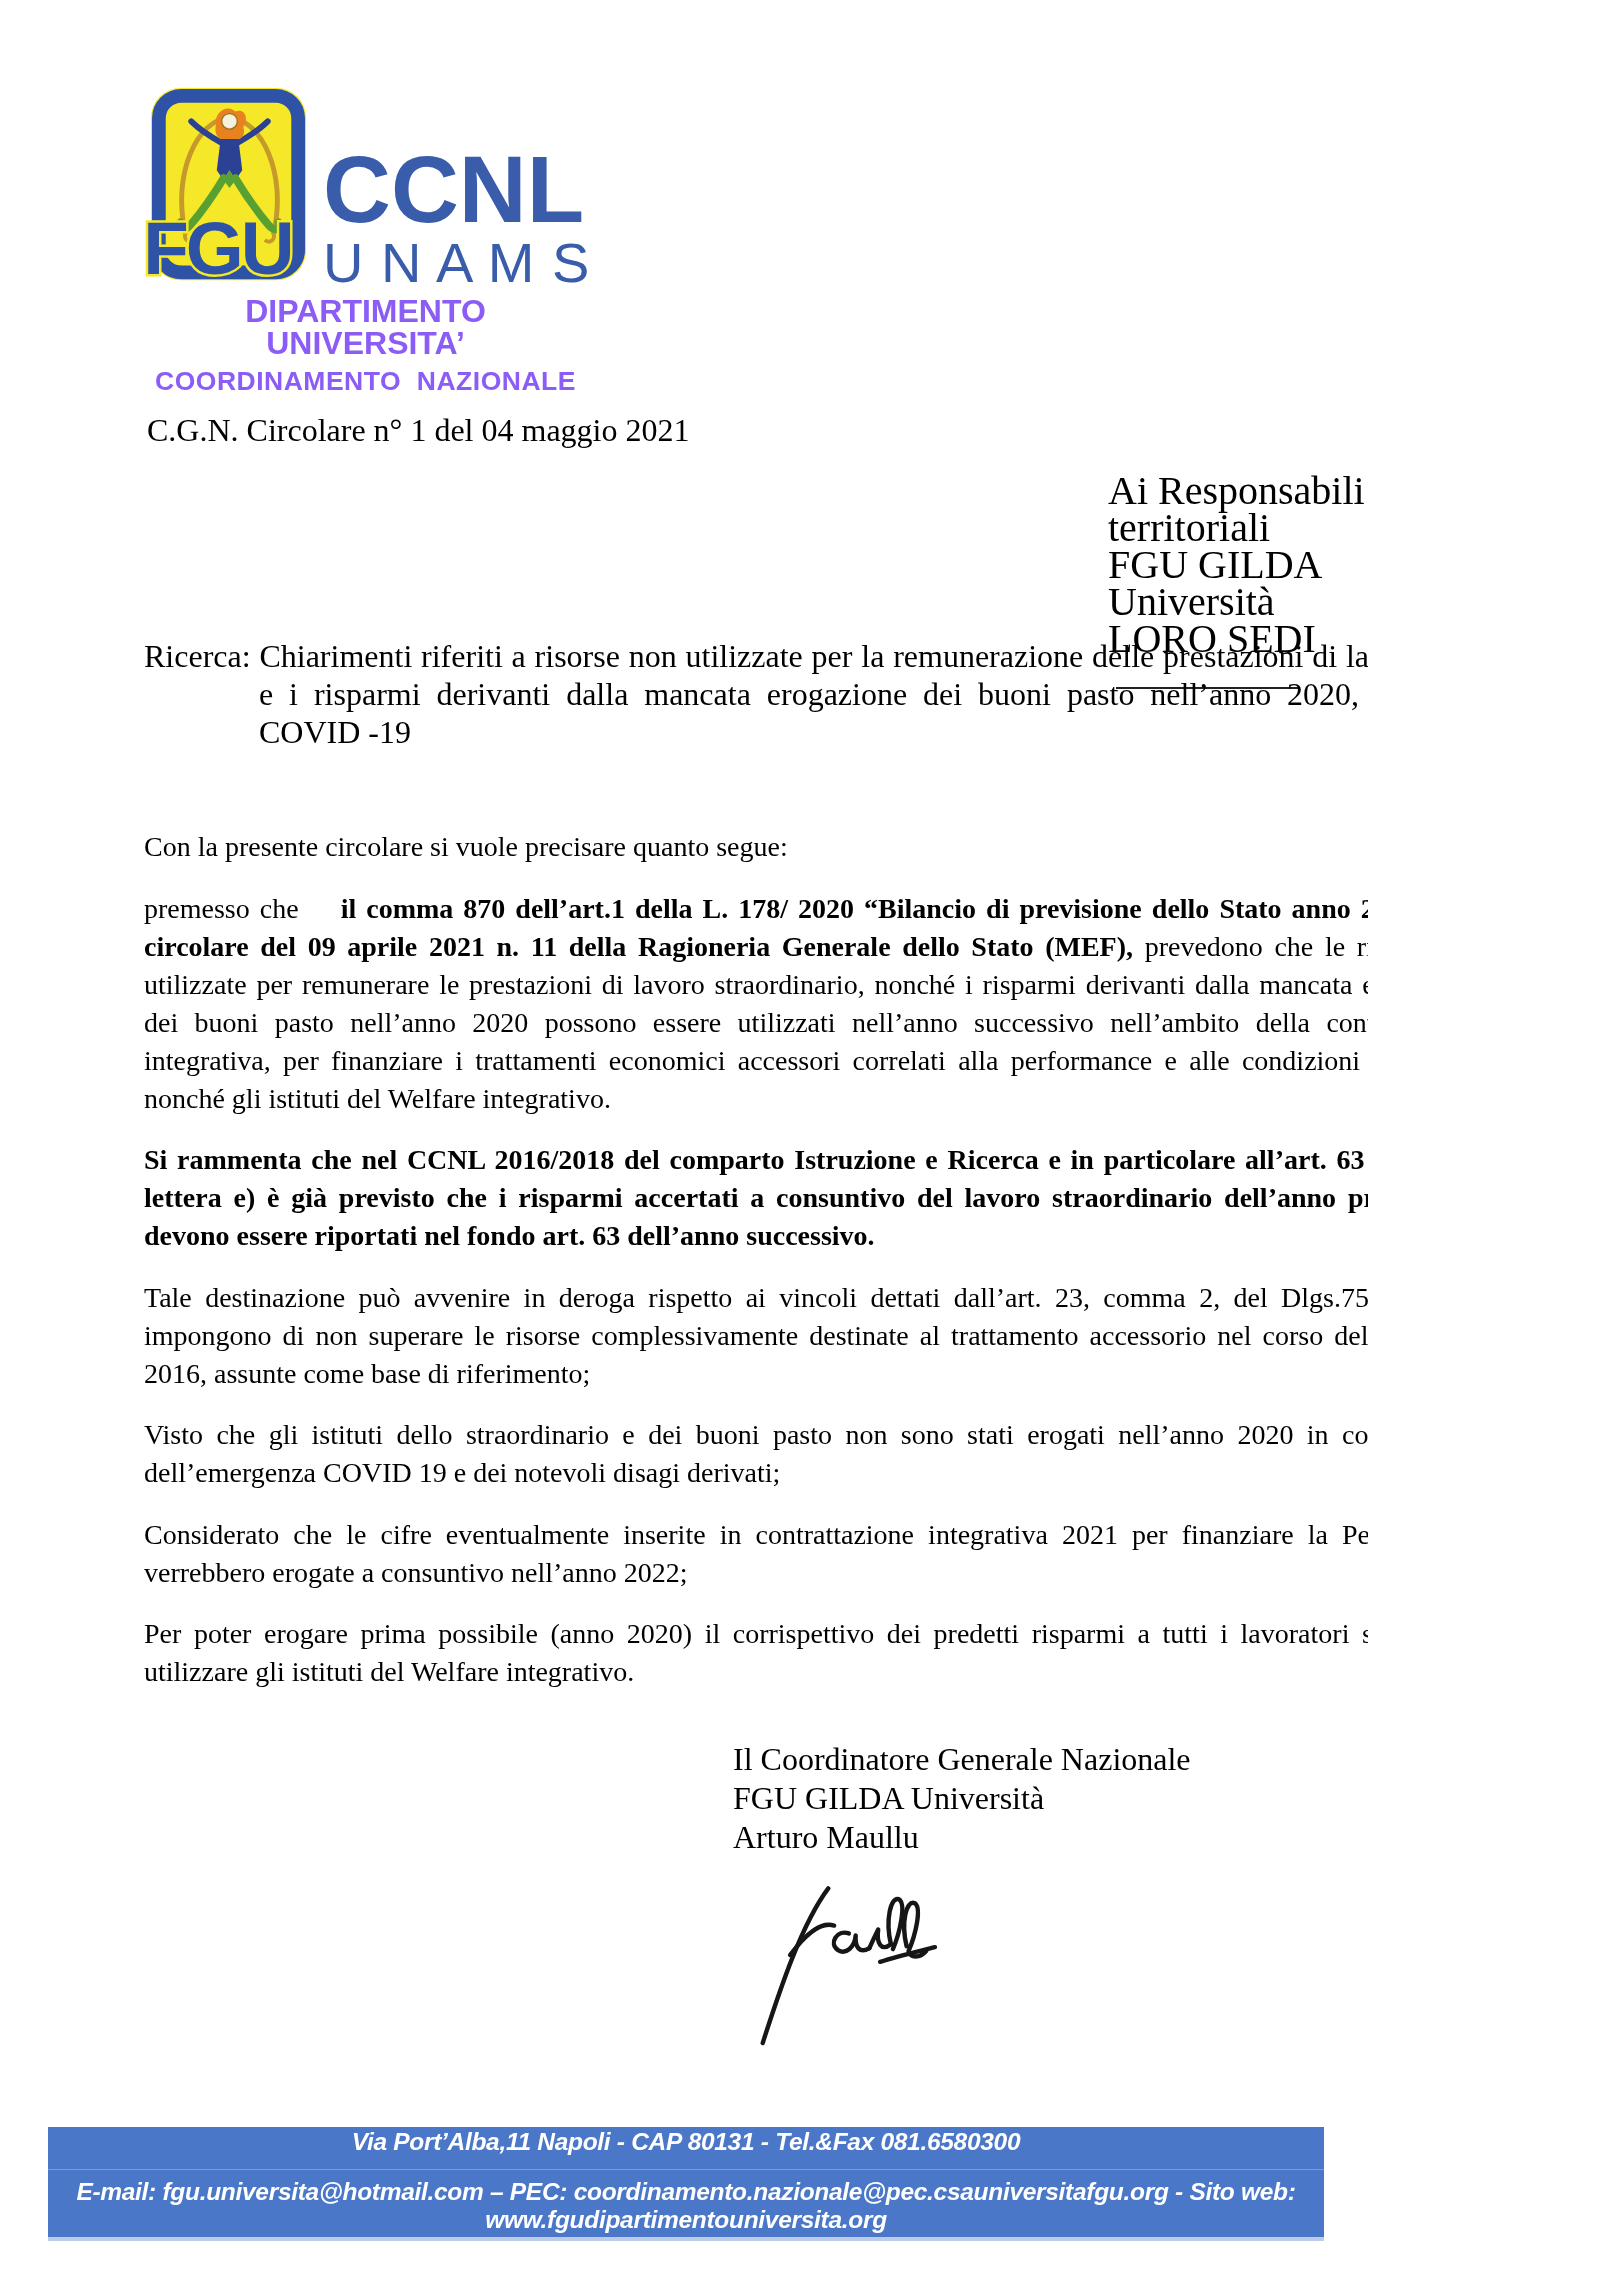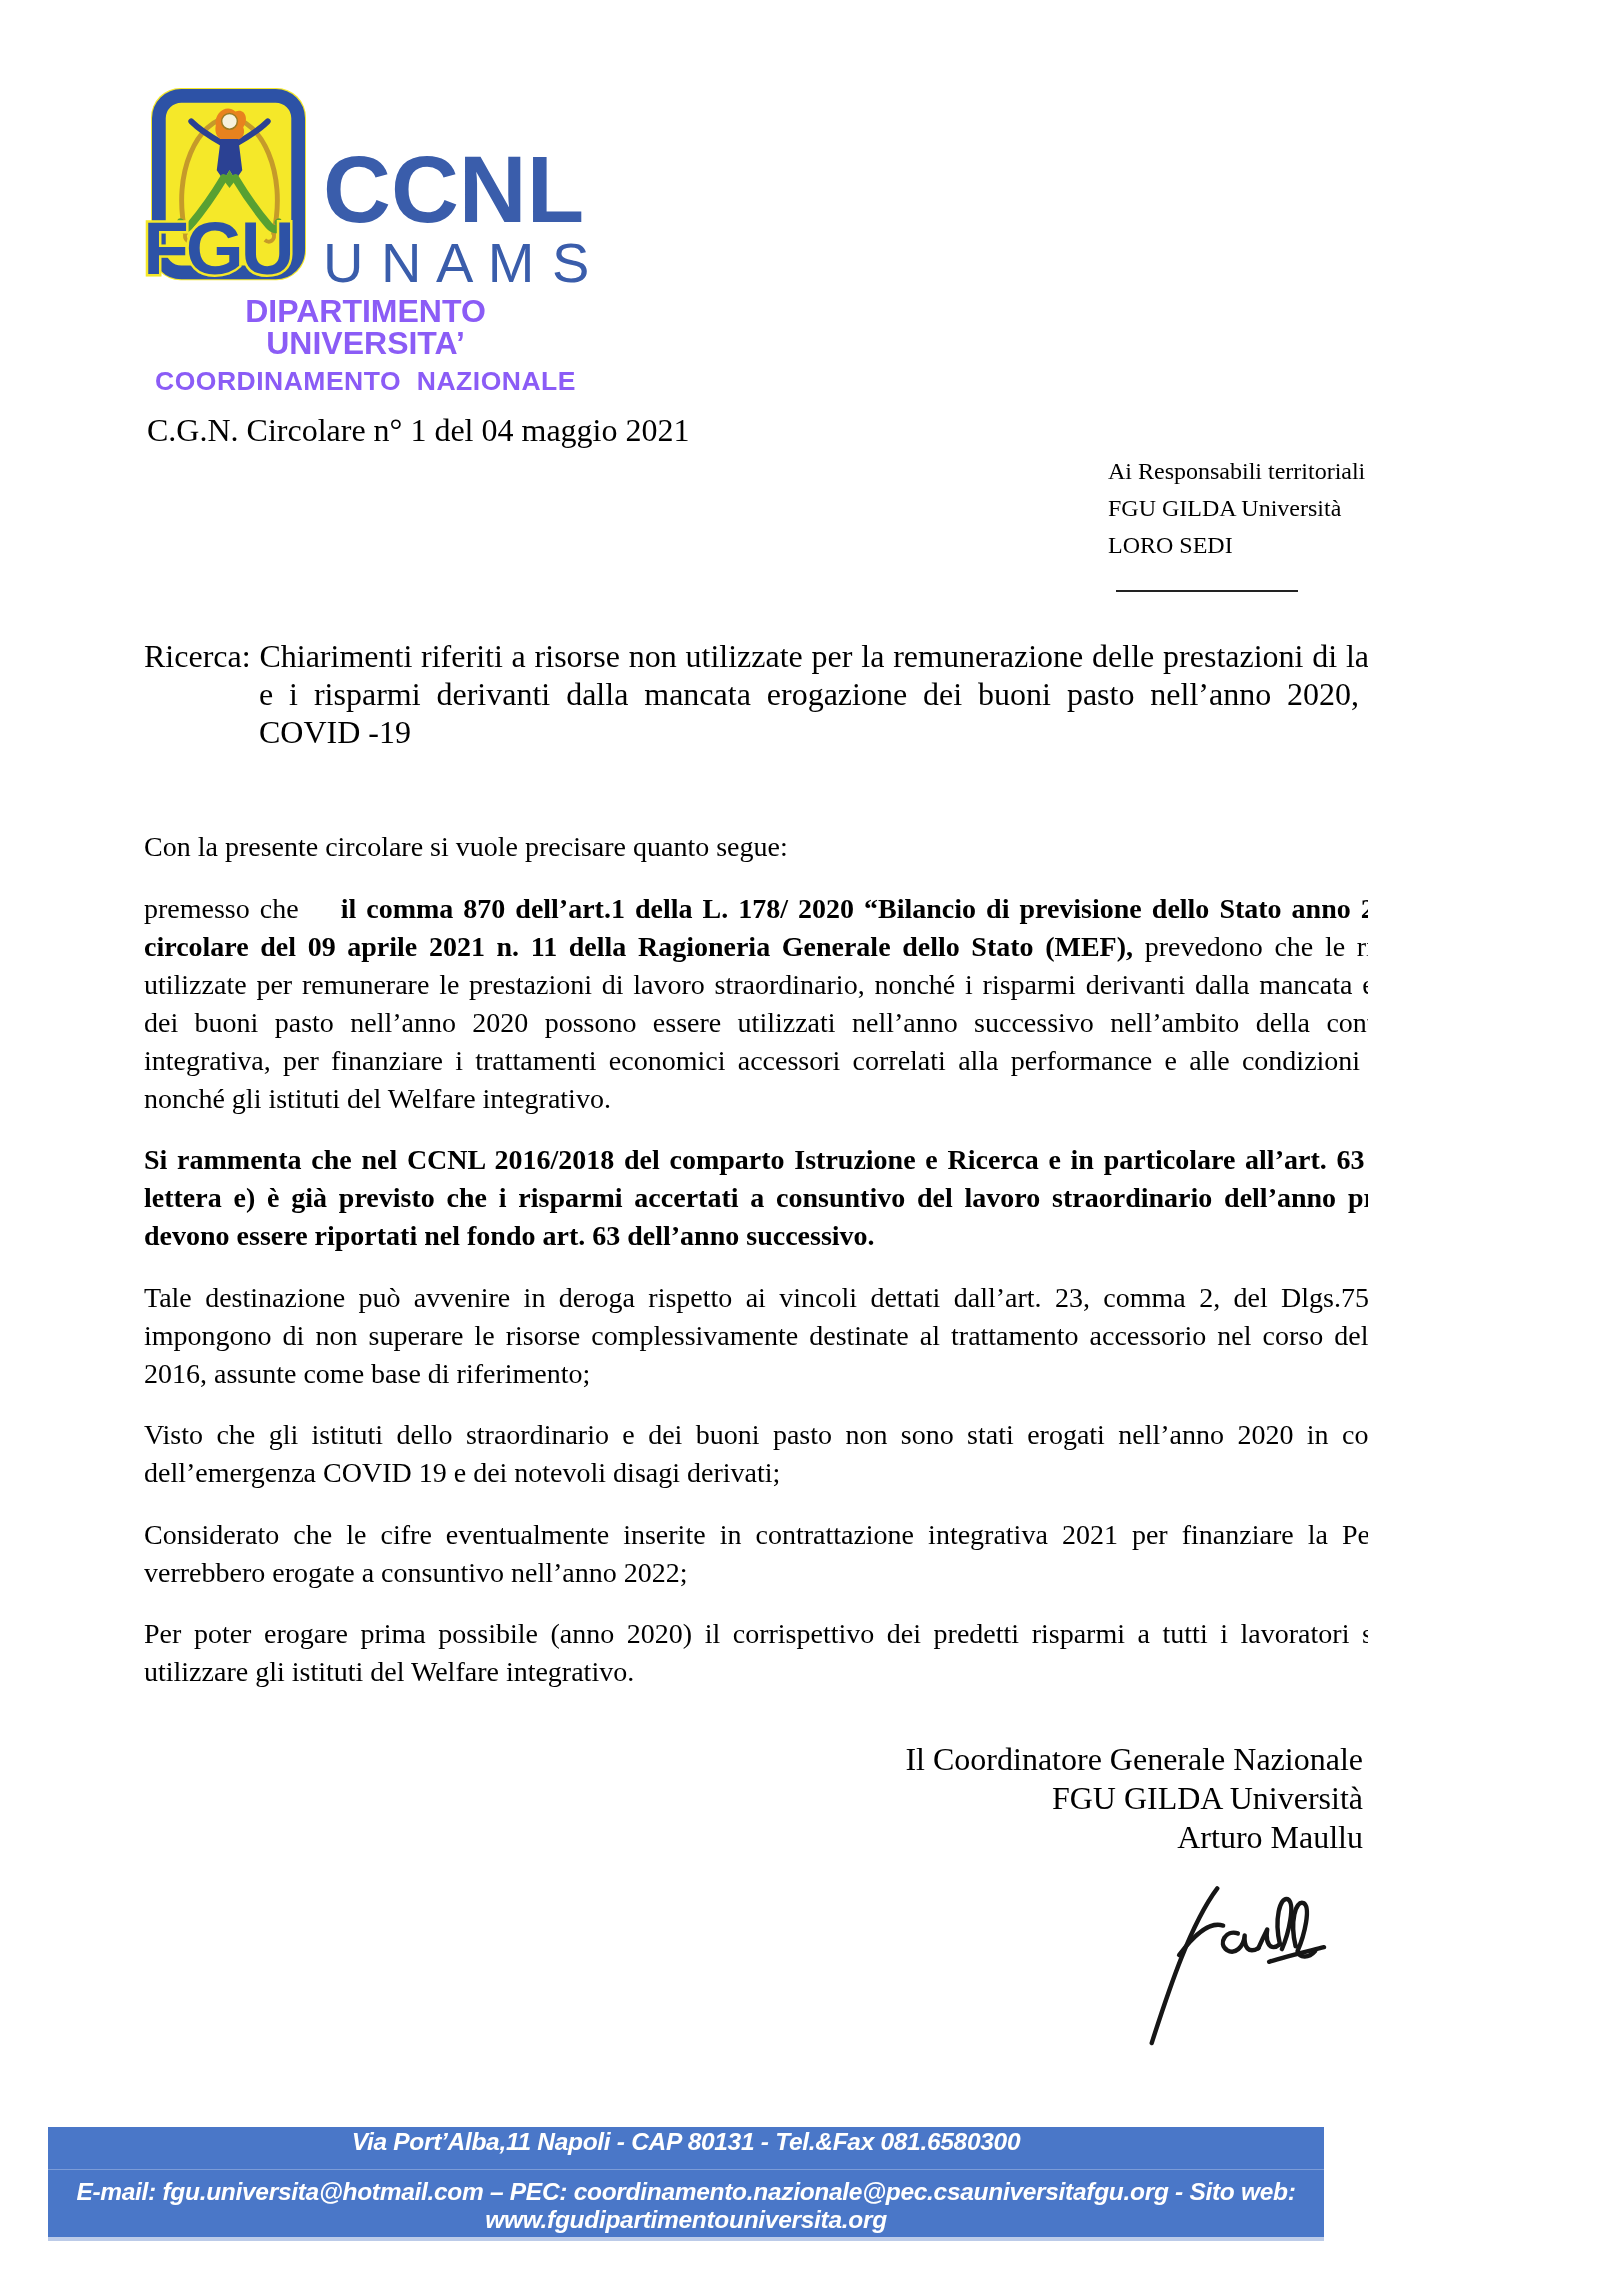--- a/index.html
+++ b/index.html
@@ -12,36 +12,36 @@
          font-family:"Liberation Sans", sans-serif;}
   .brand-gilda{font-size:94px;font-weight:700;line-height:.92;letter-spacing:0;}
   .brand-unams{font-size:56px;font-weight:400;line-height:1;margin-top:2px;letter-spacing:1px;}
   .dept{position:absolute;left:147px;top:295px;width:437px;text-align:center;
         font-family:"Liberation Sans", sans-serif;font-weight:700;color:#8b5cf6;}
   .dept-1{font-size:32px;line-height:1;}
   .dept-2{font-size:26.5px;line-height:1;margin-top:8.8px;white-space:pre;letter-spacing:0.5px;}
 
   
   .circular-line{position:absolute;left:147px;top:412px;font-size:32px;line-height:37px;}
-  .recipient{position:absolute;left:1108px;top:453px;font-size:24px;line-height:37px;}
+  .recipient{position:absolute;left:1108px;top:472px;font-size:40px;line-height:37px;}
   .blank-underline{display:inline-block;width:182px;height:25.5px;margin-left:7.8px;
                    border-bottom:2.9px solid #222;}
 
   
   .subject{position:absolute;left:144px;top:637px;width:1341px;font-size:32px;
            line-height:38px;padding-left:115px;text-indent:-115px;text-align:justify;}
 
   
   .letter-body{position:absolute;left:144px;top:828px;width:1341px;font-size:28px;
                line-height:38px;text-align:justify;}
   .letter-body p{margin:0 0 23.5px 0;}
   .bold{font-weight:700;margin-left:32px;}
 
   
-  .sign-block{position:absolute;left:755px;top:1740px;width:608px;text-align:right;
+  .sign-block{position:absolute;left:733px;top:1740px;width:608px;text-align:left;
               font-size:32px;line-height:39px;}
   .sig{margin-top:3.9px;margin-right:25.5px;}
 
   
   .footer{position:absolute;left:48px;right:44px;top:2127px;height:110px;
           background:#4a77c8;border-bottom:4.9px solid #bccbe8;color:#fff;
           font-family:"Liberation Sans", sans-serif;font-style:italic;font-weight:700;
           text-align:center;}
   .footer-row1{padding-top:1px;font-size:24.5px;letter-spacing:-0.3px;}
   .footer-sep{height:1px;background:rgba(255,255,255,.28);margin-top:12.7px;}

